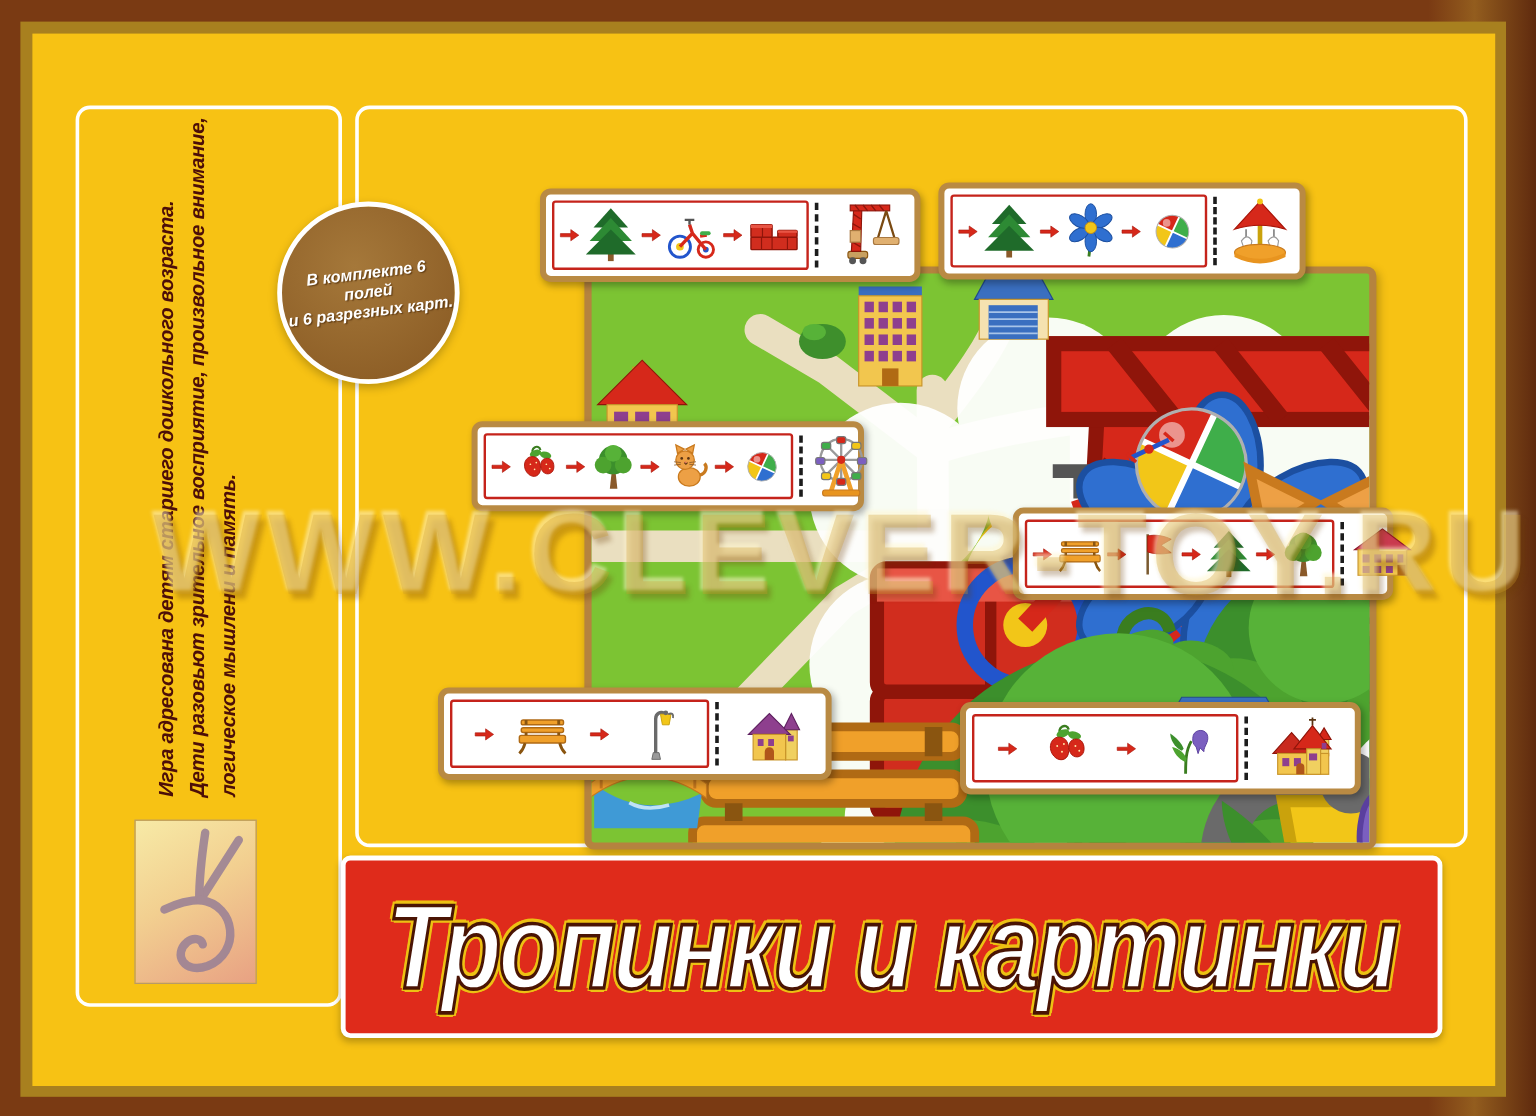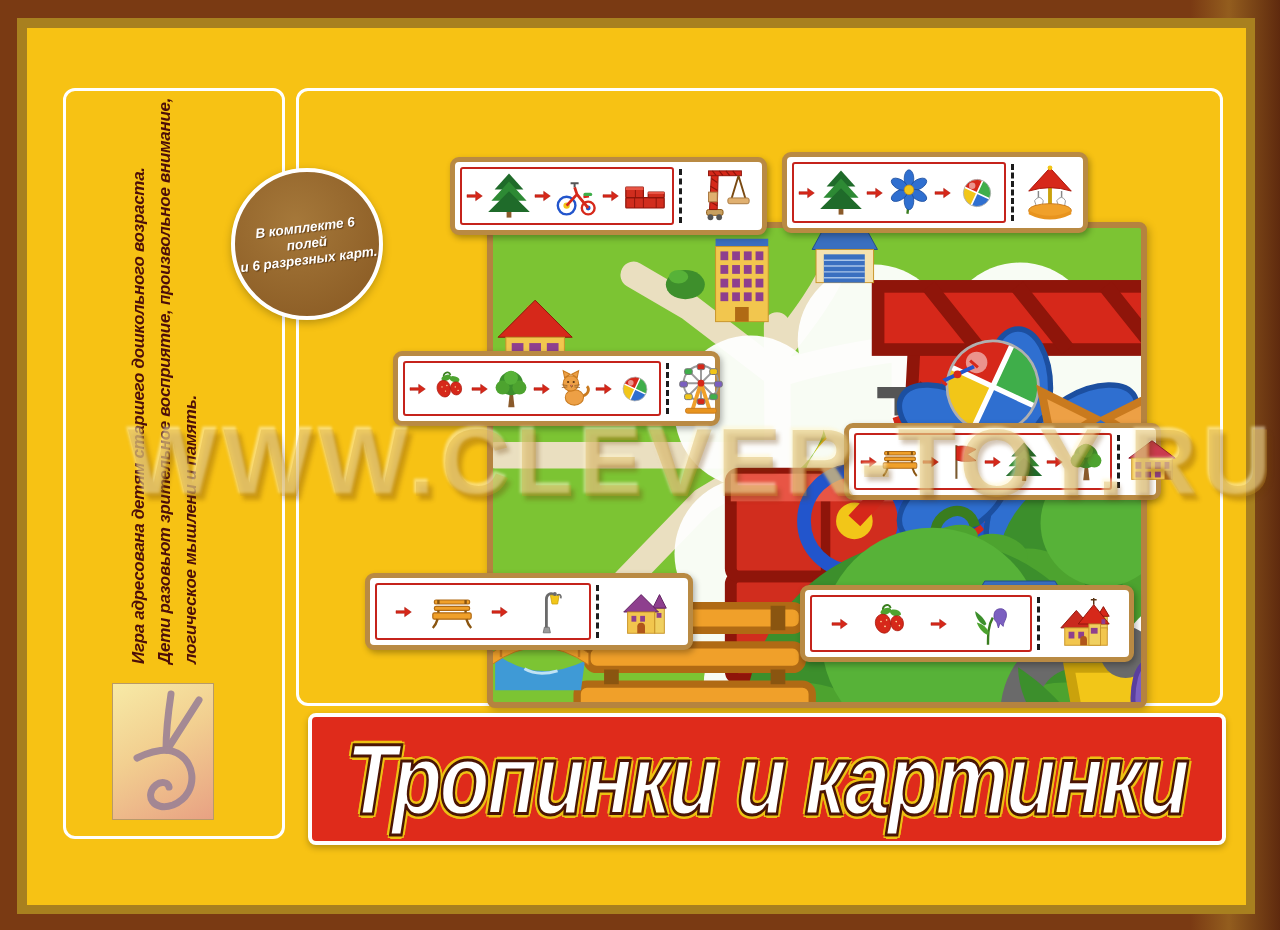--- a/index.html
+++ b/index.html
@@ -49,21 +49,21 @@
   .card .answer{width:86px;display:flex;align-items:center;justify-content:center;}
   .card svg{display:block;}
   .card-1{left:450px;top:157px;width:317px;height:78px;}
   .card-2{left:782px;top:152px;width:306px;height:81px;}
   .card-3{left:393px;top:351px;width:327px;height:75px;}
   .card-4{left:844px;top:423px;width:317px;height:77px;}
   .card-5{left:365px;top:573px;width:328px;height:77px;}
   .card-6{left:800px;top:585px;width:334px;height:77px;}
 
   
-  .banner{position:absolute;left:308px;top:713px;width:918px;height:132px;z-index:2;
+  .banner{position:absolute;left:284px;top:713px;width:918px;height:152px;z-index:2;
           background:#df2b1b;border:4px solid #fff;border-radius:8px;box-sizing:border-box;
           display:flex;align-items:center;justify-content:center;
           box-shadow:0 3px 6px rgba(0,0,0,.25);}
   .banner h1{margin:0;white-space:nowrap;color:#fff;font-weight:bold;font-style:italic;
           font-size:100px;letter-spacing:-3px;transform:scaleX(.82);
           -webkit-text-stroke:3px #4a1404;
           text-shadow:3px 3px 0 #edc113,-3px -3px 0 #edc113,3px -3px 0 #edc113,
                       -3px 3px 0 #edc113,0 4px 0 #edc113,0 -4px 0 #edc113,
                       4px 0 0 #edc113,-4px 0 0 #edc113;}
 

